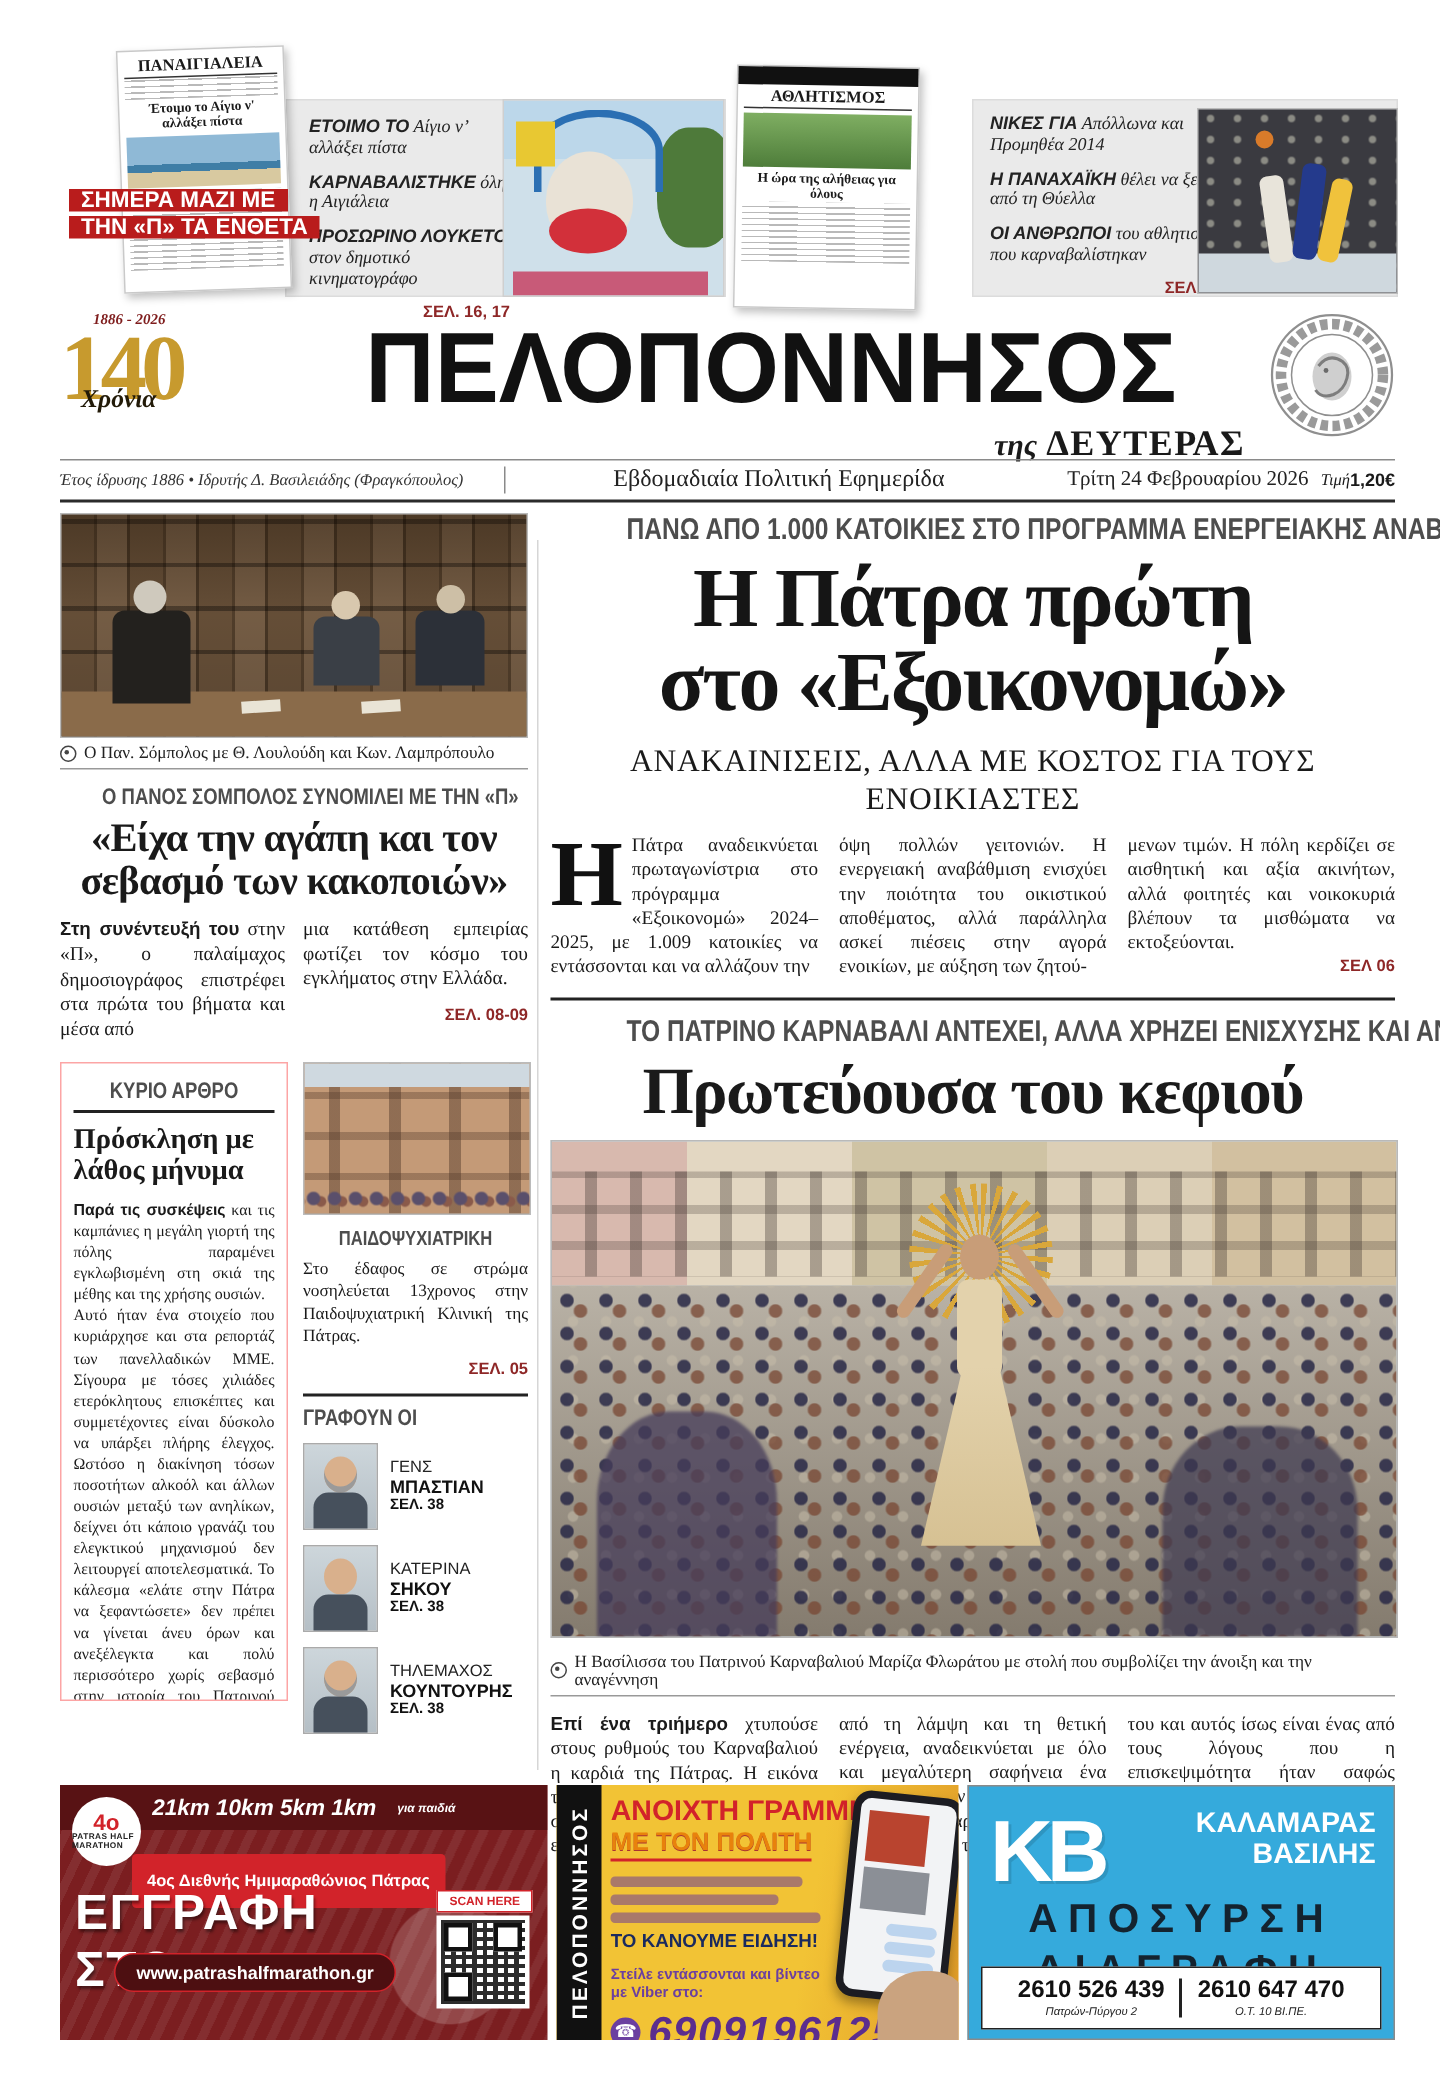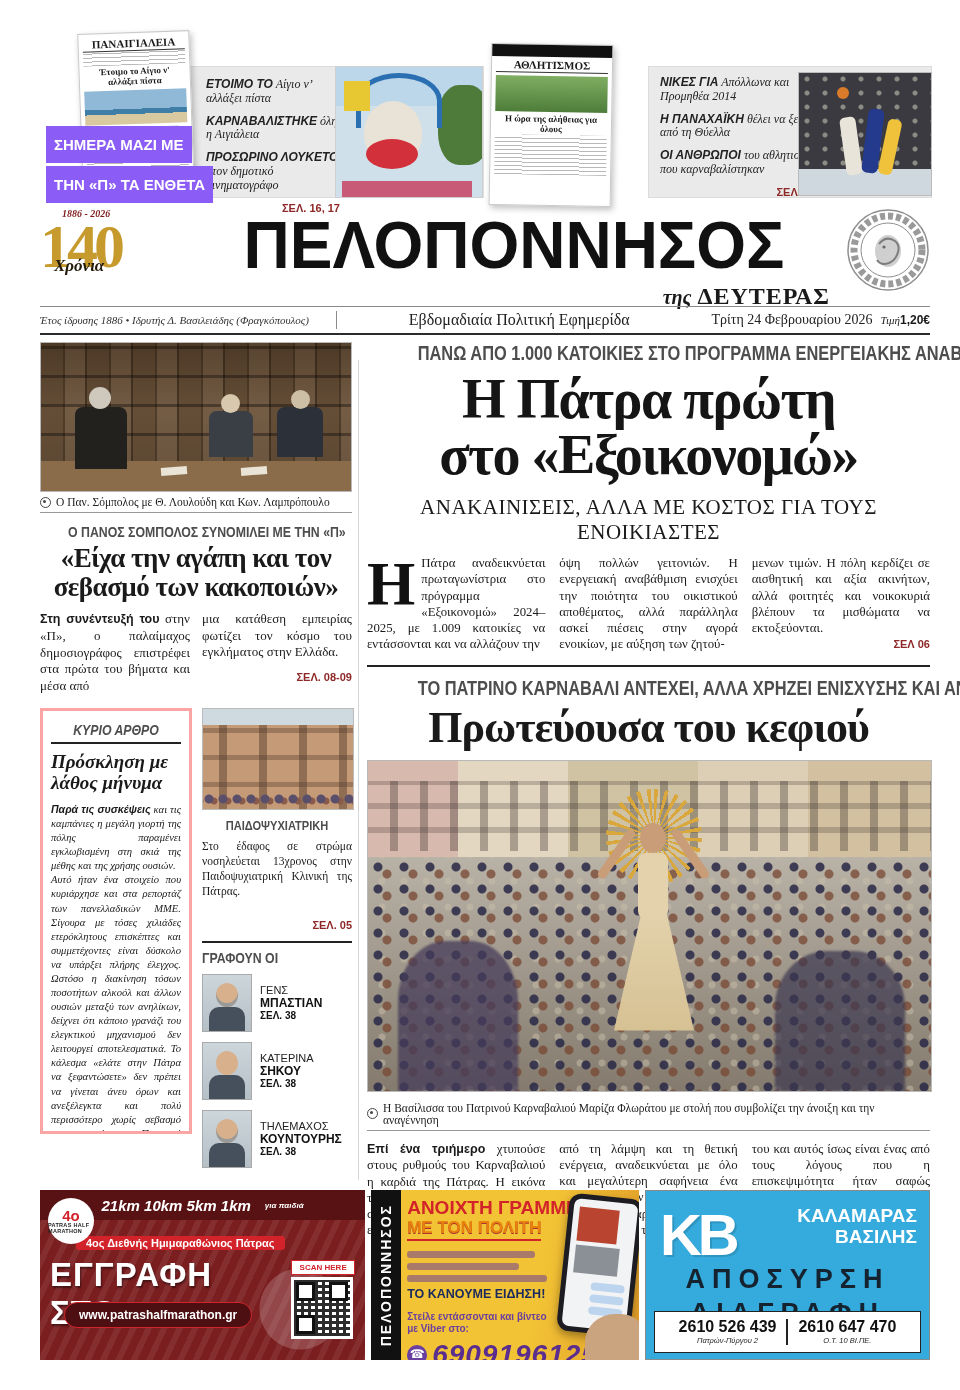--- a/index.html
+++ b/index.html
@@ -10,21 +10,21 @@
   .grayband{position:absolute;background:#eaeaea;border:1px solid #dcdcdc;}
   .g1{left:150px;top:38px;width:292px;height:130px;}
   .g2{left:608px;top:38px;width:282px;height:130px;}
   .thumb{position:absolute;background:#fff;border:1px solid #c9c9c9;box-shadow:2px 3px 6px rgba(0,0,0,.25);padding:4px;}
   .thumb-left{left:40px;top:4px;width:102px;height:152px;transform:rotate(-2deg);}
   .thumb-title{font-family:"Liberation Serif",serif;font-weight:bold;font-size:11px;text-align:center;border-bottom:1px solid #333;padding-bottom:1px;}
   .thumb-head{font-weight:bold;font-size:9px;text-align:center;margin-top:2px;line-height:1.1;}
   .t-img{height:34px;margin:3px 0;background:linear-gradient(#8fb9d6 0 55%, #3f7ea6 55% 70%, #d8c9a0 70%);}
   .t-lines{height:52px;background:repeating-linear-gradient(0deg,#b9b9b9 0 1px,transparent 1px 4px);}
   .badge{position:absolute;left:6px;top:98px;z-index:5;font-family:"Liberation Sans",sans-serif;font-weight:bold;color:#fff;font-size:15px;line-height:1;}
-  .badge div{background:#8b5cf6;padding:11px 8px;margin-bottom:3px;width:max-content;}
+  .badge div{background:#b91c1c;padding:0 8px;margin-bottom:3px;width:max-content;}
   .teasers{position:absolute;font-size:12px;line-height:1.15;font-style:italic;color:#222;}
   .tz-left{left:166px;top:50px;width:134px;}
   .tz-right{left:620px;top:48px;width:172px;}
   .teaser{margin-bottom:9px;}
   .tb{font-family:"Liberation Sans",sans-serif;font-weight:bold;font-style:italic;}
   .pageref{font-family:"Liberation Sans",sans-serif;font-weight:bold;font-style:normal;color:#8e2727;font-size:11px;text-align:right;}
   .float-photo{position:absolute;left:295px;top:38px;width:146px;height:130px;background:linear-gradient(#bcd7ea 0 30%,#cfe0ea 30% 100%);overflow:hidden;border:1px solid #cfcfcf;}
   .fp-bush{position:absolute;right:-8px;top:18px;width:52px;height:80px;background:#4e7a3a;border-radius:40%;}
   .fp-face{position:absolute;left:28px;top:34px;width:58px;height:64px;background:#e9e2d6;border-radius:50% 50% 46% 46%;}
   .fp-mouth{position:absolute;left:30px;top:72px;width:52px;height:30px;background:#d2303a;border-radius:50%;}
@@ -86,21 +86,21 @@
   .pi-h2{position:absolute;left:180px;bottom:78px;width:19px;height:19px;border-radius:50%;background:#d8c8ae;}
   .pi-m3{left:236px;bottom:34px;width:46px;height:50px;background:#2c3038;}
   .pi-h3{position:absolute;left:250px;bottom:82px;width:19px;height:19px;border-radius:50%;background:#cdbfa6;}
   .iv-kick{font-size:15px;margin:10px 0 4px;}
   .iv-head{font-weight:bold;font-size:27px;line-height:1.08;text-align:center;letter-spacing:-.5px;}
   .iv-cols{display:flex;gap:12px;margin-top:9px;}
   .iv-col{flex:1;}
   .leadb{font-family:"Liberation Sans",sans-serif;font-weight:bold;font-size:12.5px;}
   
   .sb-row{display:flex;gap:10px;margin-top:14px;}
-  .editorial{width:152px;height:426px;border:3px solid #fca5a5;padding:8px 8px;box-sizing:border-box;overflow:hidden;font-style:italic;}
+  .editorial{width:152px;height:426px;border:1px solid #fca5a5;padding:8px 8px;box-sizing:border-box;overflow:hidden;}
   .ed-label{font-size:15px;margin:2px 0 8px;color:#111;border-bottom:2px solid #222;padding-bottom:4px;}
   .ed-head{font-weight:bold;font-size:19px;line-height:1.1;margin-bottom:8px;}
   .ed-body{font-size:10.6px;line-height:1.33;text-align:justify;}
   .minicol{flex:1;}
   .photo-building{position:relative;width:100%;height:100px;border:1px solid #bbb;overflow:hidden;
      background:linear-gradient(#cfd9e0 0 16%,transparent 16%),
        repeating-linear-gradient(90deg,transparent 0 16px,rgba(80,55,40,.45) 16px 24px,transparent 24px 40px),
        repeating-linear-gradient(0deg,transparent 0 22px,rgba(80,55,40,.35) 22px 27px),#c49a77;}
   .pb-people{position:absolute;left:0;right:0;bottom:0;height:18px;
      background:radial-gradient(circle at 6px 8px,#5a4f6b 4px,transparent 5px) 0 0/14px 18px repeat,
@@ -160,25 +160,25 @@
      radial-gradient(circle at 80% 70%,rgba(255,255,255,.18) 0 40px,transparent 41px),
      repeating-linear-gradient(115deg,rgba(255,255,255,.07) 0 6px,transparent 6px 14px),#7b1e20;}
   .am-top{position:absolute;left:0;right:0;top:0;height:30px;background:#581214;color:#fff;
      font-family:"Liberation Sans",sans-serif;font-weight:bold;font-style:italic;font-size:15px;
      display:flex;align-items:center;justify-content:center;gap:14px;}
   .am-kids{font-size:8px;font-style:italic;}
   .am-logo{position:absolute;left:8px;top:8px;width:46px;height:46px;border-radius:50%;background:#fff;
      display:flex;flex-direction:column;align-items:center;justify-content:center;line-height:1;z-index:3;}
   .am-4o{font-family:"Liberation Sans",sans-serif;font-weight:bold;color:#d2232a;font-size:15px;}
   .am-lg{font-family:"Liberation Sans",sans-serif;font-weight:bold;color:#222;font-size:5.5px;letter-spacing:.3px;}
-  .am-sub{position:absolute;left:36px;top:46px;background:#d2232a;color:#fff;font-family:"Liberation Sans",sans-serif;
-     font-weight:bold;font-size:11px;padding:1px 10px;border-radius:3px;}
+  .am-sub{position:absolute;left:48px;top:46px;background:#d2232a;color:#fff;font-family:"Liberation Sans",sans-serif;
+     font-weight:bold;font-size:11px;padding:12px 10px;border-radius:3px;}
   .am-big{position:absolute;left:10px;top:66px;width:230px;color:#fff;font-family:"Liberation Sans",sans-serif;
      font-weight:900;font-size:33px;letter-spacing:1px;text-shadow:1px 2px 2px rgba(0,0,0,.45);}
-  .am-url{position:absolute;left:24px;top:112px;background:#4d0f11;border:1px solid #d2232a;color:#fff;
+  .am-url{position:absolute;left:36px;top:112px;background:#4d0f11;border:1px solid #d2232a;color:#fff;
      font-family:"Liberation Sans",sans-serif;font-weight:bold;font-size:12px;padding:5px 14px;border-radius:16px;}
   .am-scan{position:absolute;right:10px;top:70px;width:64px;text-align:center;z-index:3;}
   .am-scan-t{background:#fff;color:#d2232a;font-family:"Liberation Sans",sans-serif;font-weight:bold;font-size:8px;padding:2px 0;border:1px solid #d2232a;}
   .qr{width:62px;height:62px;background:#fff;padding:3px;box-sizing:border-box;margin-top:2px;position:relative;}
   .qr-in{width:100%;height:100%;background:
      repeating-linear-gradient(0deg,#161616 0 3px,transparent 3px 6px),
      repeating-linear-gradient(90deg,#161616 0 3px,transparent 3px 7px);opacity:.9;}
   .qr-c{position:absolute;width:13px;height:13px;border:3px solid #111;background:#fff;}
   .qc1{left:5px;top:5px;} .qc2{right:5px;top:5px;} .qc3{left:5px;bottom:5px;}
   .ad-openline{width:280px;background:linear-gradient(100deg,#f2c335 0 62%,#e09b28 100%);display:flex;}
@@ -351,21 +351,21 @@
             <div>Αυτό ήταν ένα στοιχείο που κυριάρχησε και στα ρεπορτάζ των πανελλαδικών ΜΜΕ. Σίγουρα με τόσες χιλιάδες ετερόκλητους επισκέπτες και συμμετέχοντες είναι δύσκολο να υπάρξει πλήρης έλεγχος. Ωστόσο η διακίνηση τόσων ποσοτήτων αλκοόλ και άλλων ουσιών μεταξύ των ανηλίκων, δείχνει ότι κάποιο γρανάζι του ελεγκτικού μηχανισμού δεν λειτουργεί αποτελεσματικά. Το κάλεσμα «ελάτε στην Πάτρα να ξεφαντώσετε» δεν πρέπει να γίνεται άνευ όρων και ανεξέλεγκτα και πολύ περισσότερο χωρίς σεβασμό στην ιστορία του Πατρινού Καρναβαλιού.</div>
           </div>
         </div>
 
         <div class="minicol">
           <div class="photo-building">
             <div class="pb-people"></div>
           </div>
           <span class="kick mc-kick">ΠΑΙΔΟΨΥΧΙΑΤΡΙΚΗ</span>
           <div class="mc-body">Στο έδαφος σε στρώμα νοσηλεύεται 13χρονος στην Παιδοψυχιατρική Κλινική της Πάτρας.</div>
-          <div class="pageref" style="margin-top:20px">ΣΕΛ. 05</div>
+          <div class="pageref" style="margin-top:8px">ΣΕΛ. 05</div>
           <div class="mc-div"></div>
           <span class="kick au-head" style="text-align:left;transform-origin:0 50%;">ΓΡΑΦΟΥΝ ΟΙ</span>
           <div class="author">
             <div class="avatar av-hair"></div>
             <div class="a-meta">
               <div class="a-first">ΓΕΝΣ</div>
               <div class="a-last">ΜΠΑΣΤΙΑΝ</div>
               <div class="a-page">ΣΕΛ. 38</div>
             </div>
           </div>

